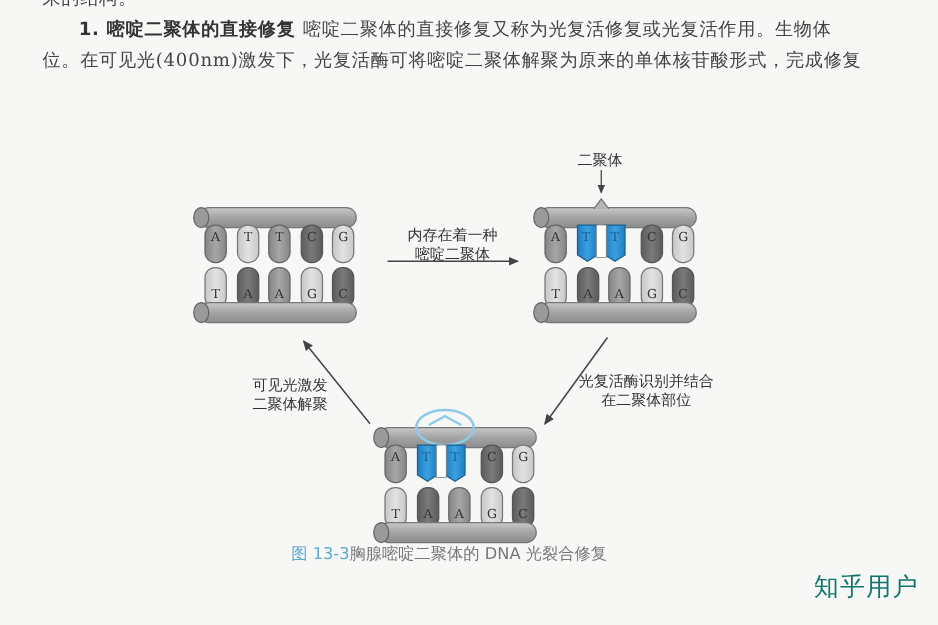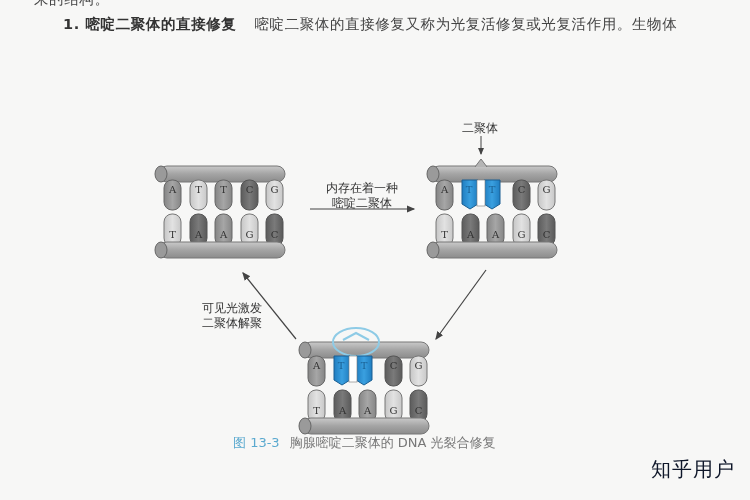--- a/index.html
+++ b/index.html
@@ -1,34 +1,35 @@
 <!DOCTYPE html>
 <html><head>
 <meta charset="utf-8">
 <style>
   html,body{margin:0;padding:0;}
   body{width:750px;height:500px;background:#f7f7f6;position:relative;overflow:hidden;font-family:"DejaVu Serif",serif;color:#3a3a3a;}
   .text-block{position:absolute;left:34px;top:0;width:690px;font-size:14.5px;line-height:25px;letter-spacing:0.6px;color:#444;}
   .line{white-space:nowrap;height:25px;}
   .line0{position:absolute;left:0;top:-13px;}
   .indent{padding-left:29px;}
-  .heading{font-family:"DejaVu Sans",sans-serif;font-weight:bold;color:#333;margin-right:18px;}
+  .heading{font-family:"DejaVu Sans",sans-serif;font-weight:bold;color:#333;margin-right:6px;}
   .figure{position:absolute;left:0;top:0;width:750px;height:500px;}
   .label{position:absolute;font-size:12px;line-height:15px;text-align:center;color:#333;font-family:"DejaVu Serif",serif;white-space:nowrap;}
   .caption{position:absolute;left:233px;top:434px;font-family:"DejaVu Sans",sans-serif;font-size:13px;color:#777;white-space:nowrap;}
-  .caption .fig-no{color:#5aa9cf;margin-right:10px;}
-  .watermark{position:absolute;left:651px;top:456px;font-family:"DejaVu Sans",sans-serif;font-size:20px;color:#0f172a;letter-spacing:1px;white-space:nowrap;}
+  .caption .fig-no{color:#5aa9cf;}
+  .watermark{position:absolute;left:651px;top:456px;font-family:"DejaVu Sans",sans-serif;font-size:20px;color:#0f766e;letter-spacing:1px;white-space:nowrap;}
 </style>
 </head>
 <body>
 
 <div class="text-block">
   <div class="line line0">来的结构。</div>
   <div style="height:12px"></div>
   <div class="line indent"><span class="heading">1. 嘧啶二聚体的直接修复</span><span>嘧啶二聚体的直接修复又称为光复活修复或光复活作用。生物体</span></div>
+  <div class="line">位。在可见光(400nm)激发下，光复活酶可将嘧啶二聚体解聚为原来的单体核苷酸形式，完成修复</div>
 </div>
 
 <svg class="figure" width="750" height="500" viewBox="0 0 750 500" xmlns="http://www.w3.org/2000/svg">
   <defs>
     <linearGradient id="bb" x1="0" y1="0" x2="0" y2="1">
       <stop offset="0" stop-color="#c9c9c9"></stop>
       <stop offset="0.5" stop-color="#a4a4a4"></stop>
       <stop offset="1" stop-color="#8c8c8c"></stop>
     </linearGradient>
     <linearGradient id="dk" x1="0" y1="0" x2="1" y2="0">
@@ -167,19 +168,21 @@
 <div class="label" style="left:462px;top:121px;">二聚体</div>
 <div class="label" style="left:312px;top:181px;width:100px;">
   <div>内存在着一种</div>
   <div>嘧啶二聚体</div>
 </div>
 <div class="label" style="left:192px;top:301px;width:80px;">
   <div>可见光激发</div>
   <div>二聚体解聚</div>
 </div>
 <div class="label" style="left:462px;top:298px;width:110px;">
+  <div>光复活酶识别并结合</div>
+  <div>在二聚体部位</div>
 </div>
 
 <div class="caption">
   <span class="fig-no">图 13-3</span><span>胸腺嘧啶二聚体的 DNA 光裂合修复</span>
 </div>
 
 <div class="watermark">知乎用户</div>
 
 </body></html>

